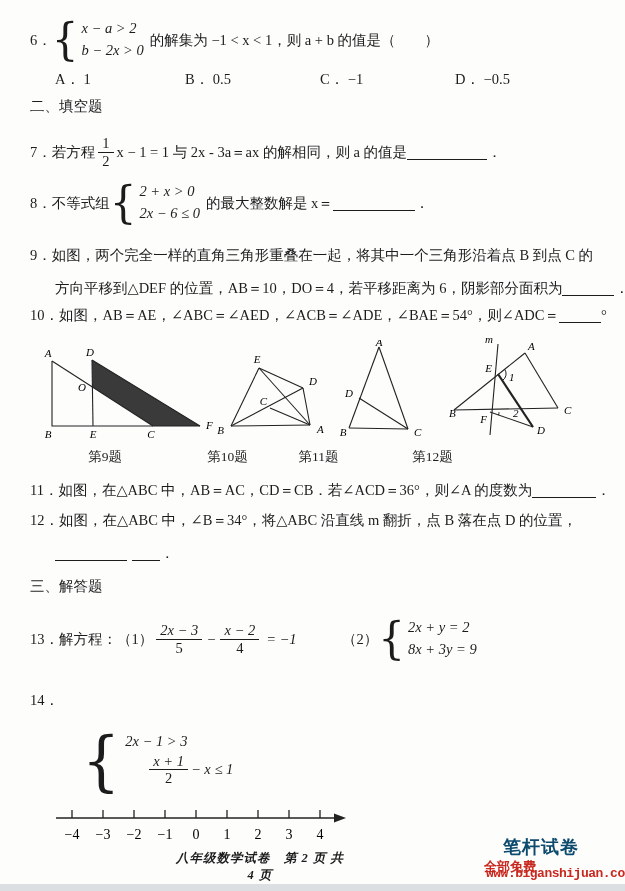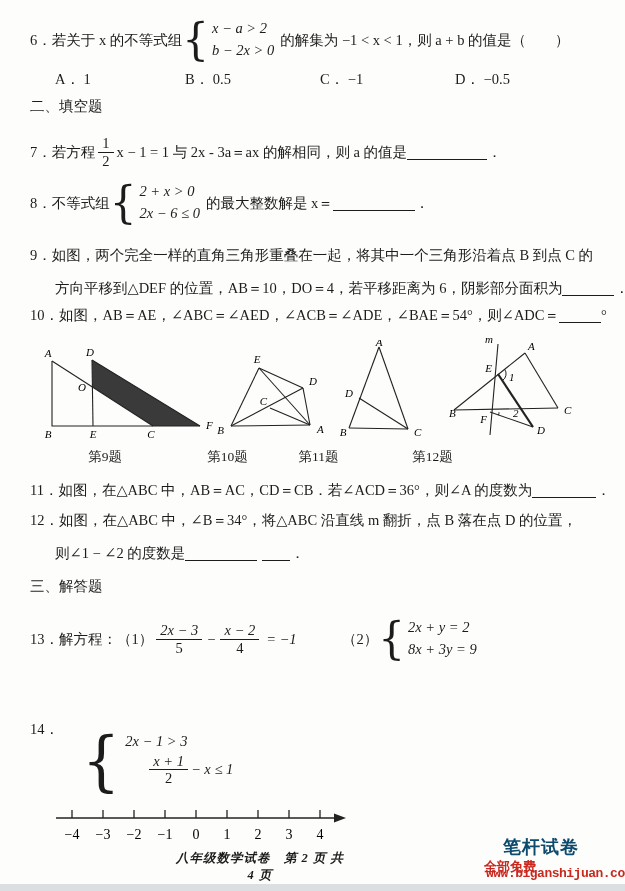--- a/index.html
+++ b/index.html
@@ -30,21 +30,20 @@
   .bottombar{position:absolute;left:0;right:0;bottom:0;height:7px;background:#dcdfe2;}
   .opt{position:absolute;}
 </style>
 </head>
 <body>
 
 <div class="page">
 
   <div class="row" style="left:30px;top:14px;height:52px;">
     <span>6．</span>
-    <span>若关于 x 的不等式组</span>
     <span class="brace b2">{</span>
     <span class="sys math">
       <span>x − a &gt; 2</span>
       <span>b − 2x &gt; 0</span>
     </span>
     <span style="margin-left:4px;">的解集为 −1 &lt; x &lt; 1，则 a + b 的值是（　　）</span>
   </div>
 
   <div class="abs" style="left:0;top:70px;height:20px;width:546px;">
     <span class="opt" style="left:55px;"><span>A．</span>&nbsp;<span>1</span></span>
@@ -168,21 +167,20 @@
     <span>如图，在△ABC 中，AB＝AC，CD＝CB．若∠ACD＝36°，则∠A 的度数为</span>
     <span class="blank" style="width:64px;"></span>
     <span>．</span>
   </div>
 
   <div class="row" style="left:30px;top:510px;height:20px;justify-content:space-between;">
     <span>12．</span>
     <span>如图，在△ABC 中，∠B＝34°，将△ABC 沿直线 m 翻折，点 B 落在点 D 的位置，</span>
   </div>
   <div class="row" style="left:55px;top:543px;height:20px;">
-    <span>则∠1 − ∠2 的度数是</span>
     <span class="blank" style="width:72px;"></span>
     <span class="blank" style="width:28px;margin-left:5px;"></span>
     <span>．</span>
   </div>
 
   <div class="abs" style="left:30px;top:577px;">三、解答题</div>
 
   <div class="row" style="left:30px;top:612px;height:54px;">
     <span>13．</span>
     <span>解方程：（1）</span>
@@ -199,21 +197,21 @@
   </div>
   <div class="row" style="left:342px;top:612px;height:54px;">
     <span>（2）</span>
     <span class="brace b2">{</span>
     <span class="sys math">
       <span>2x + y = 2</span>
       <span>8x + 3y = 9</span>
     </span>
   </div>
 
-  <div class="row" style="left:30px;top:719px;height:20px;">
+  <div class="row" style="left:30px;top:690px;height:20px;">
     <span>14．</span>
   </div>
   <div class="row" style="left:82px;top:728px;height:64px;">
     <span class="brace b3">{</span>
     <span class="sys math" style="line-height:1.2;margin-left:4px;">
       <span style="margin-bottom:2px;">2x − 1 &gt; 3</span>
       <span class="row" style="position:static;display:inline-flex;align-items:center;margin-left:24px;">
         <span class="frac" style="margin-left:0;">
           <span class="fn">x + 1</span>
           <span class="fd" style="font-style:normal;">2</span>

